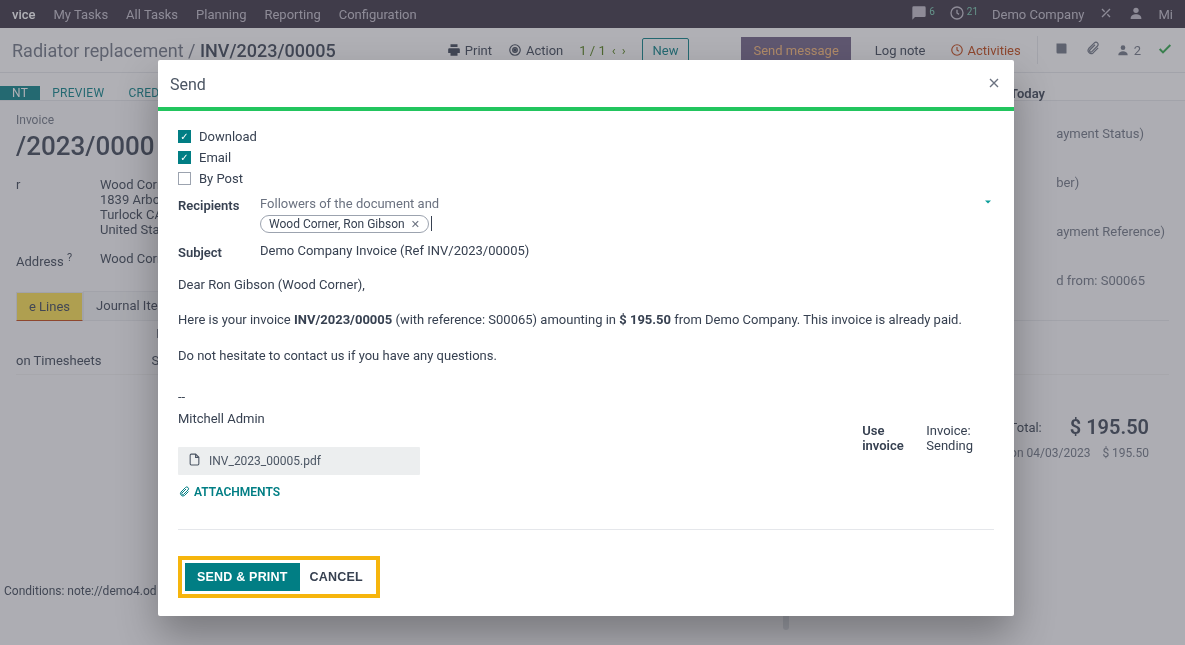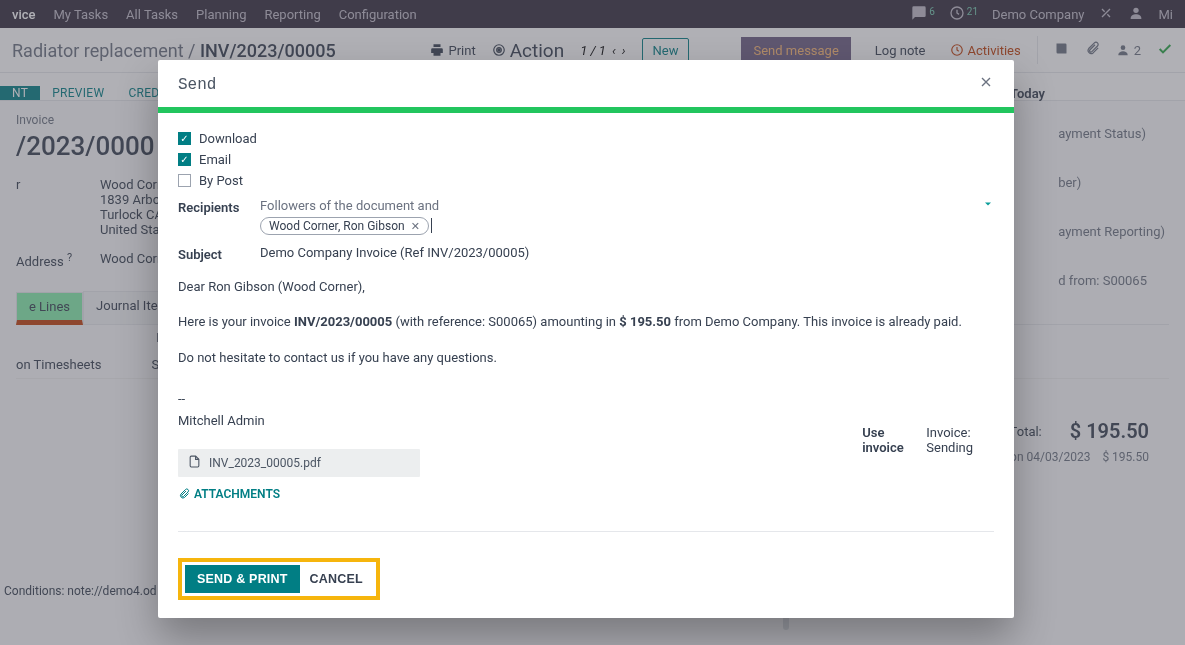--- a/index.html
+++ b/index.html
@@ -35,22 +35,22 @@
     background: #fff;
     border-bottom: 1px solid #e5e7eb;
     padding: 8px 12px;
     display: flex;
     align-items: center;
   }
   .breadcrumb { font-size: 18px; color: #6b7280; }
   .breadcrumb .current { color: #374151; font-weight: 500; }
   .header-actions { margin-left: auto; display: flex; align-items: center; gap: 16px; }
   .btn-print { display:flex; align-items:center; gap:4px; font-size:13px; color:#374151;}
-  .btn-action { display:flex; align-items:center; gap:4px; font-size:19px; color:#374151;}
-  .pager { color:#000000; font-size:13px; display:flex; align-items:center; gap:6px;font-style:italic;}
+  .btn-action { display:flex; align-items:center; gap:4px; font-size:13px; color:#374151;}
+  .pager { color:#4d7c0f; font-size:13px; display:flex; align-items:center; gap:6px;}
   .btn-new { border:1px solid #017e84; color:#017e84; padding:4px 10px; border-radius:2px; font-size:13px;}
   .btn-sendmsg { background:#6c5d82; color:#fdba74; padding:6px 12px; font-size:13px;}
   .btn-lognote { color:#374151; padding:6px 8px;}
   .btn-activities { color:#c2410c; display:flex; align-items:center; gap:4px;}
   .header-sep { width:1px; height:28px; background:#e5e7eb;}
   .header-icon { color:#6b7280;}
   .follow-count { display:flex; align-items:center; gap:4px; color:#6b7280;}
   .check-green { color:#28a745;}
 
   
@@ -79,21 +79,21 @@
     color:#374151;
     font-size:13px;
   }
   .bgform .label { color:#6b7280; font-size:12px;}
   .bgform .big-invoice { font-size:26px; font-weight:500; margin:4px 0 16px;}
   .bgform-row { display:flex; gap:24px; margin-bottom:4px;}
   .bgform-col1 { width:60px; text-align:left; color:#374151;}
   .bgform-col2 { }
   .bgform .form-tabs { display:flex; gap:0; border-bottom:1px solid #e5e7eb; margin-top:22px;}
   .bgform .form-tabs .ft { padding:6px 12px; font-size:13px; color:#374151; border:1px solid #e5e7eb; border-bottom:none; background:#fff;}
-  .bgform .form-tabs .ft.active { background:#86efac; border-bottom:5px solid #c2410c; position:relative; top:1px;}
+  .bgform .form-tabs .ft.active { background:#fde047; border-bottom:1px solid #c2410c; position:relative; top:1px;}
   .bgform .form-tabs .ft.inactive { background:#f3f4f6;}
   .bgform .table-hdr { display:flex; gap:60px; padding:6px 0; color:#6b7280; font-size:12px;}
   .bgform .table-row { display:flex; gap:50px; padding:6px 0; border-bottom:1px solid #eee;}
   .bgform .totals { margin-top:40px; display:flex; flex-direction:column; align-items:flex-end; gap:6px; padding-right:20px;}
   .bgform .totals .trow { display:flex; gap:28px; align-items:center;}
   .bgform .totals .trow .tlabel { color:#374151;}
   .bgform .totals .trow.big .tval { font-size:20px; font-weight:600;}
   .bgform .paid-line { color:#6b7280; font-size:12px; display:flex; gap:12px; align-items:center;}
   .terms-link { color:#374151; font-size:12px; margin-top:30px; display:block;}
   .right-panel-hints { position:absolute; right:20px; top:80px; color:#6b7280; font-size:13px;}
@@ -112,25 +112,24 @@
     left:158px;
     top:60px;
     width:856px;
     background:#fff;
     border-radius:2px;
     box-shadow:0 20px 40px rgba(0,0,0,0.3);
     display:flex;
     flex-direction:column;
   }
   .modal-header {
-    padding:14px 20px 12px;
-    border-bottom:6px solid #22c55e;
+    padding:14px 12px 12px;
+    border-bottom:4px solid #22c55e;
     display:flex;
     align-items:center;
-    font-family:Liberation Mono, monospace;
   }
   .modal-title { font-size:16px; color:#4b5563;}
   .modal-close { margin-left:auto; color:#6b7280; font-size:18px; cursor:pointer;}
   .modal-body { padding:18px 20px 10px;}
   .check-row { display:flex; align-items:center; gap:8px; margin-bottom:6px; font-size:13px;}
   .chk {
     width:13px; height:13px; display:inline-flex; align-items:center; justify-content:center;
     border:1px solid #017e84; background:#017e84; color:#fff; font-size:10px;
   }
   .chk.empty { background:#fff; border-color:#9ca3af;}
@@ -331,21 +330,21 @@
     </div>
   </div>
 
   <span class="terms-link" style="position:absolute; left:4px; top:554px;">Conditions: note://demo4.od</span>
 </div>
 
 <div class="today-tag">Today</div>
 <div class="right-panel-hints" style="top:126px;">
   <div>ayment Status)</div>
   <div>ber)</div>
-  <div>ayment Reporting)</div>
+  <div>ayment Reference)</div>
   <div>d from: S00065</div>
 </div>
 
 <div class="right-side-scroll"></div>
 
 <div class="overlay"></div>
 
 <div class="modal">
   <div class="modal-header">
     <span class="modal-title">Send</span>

